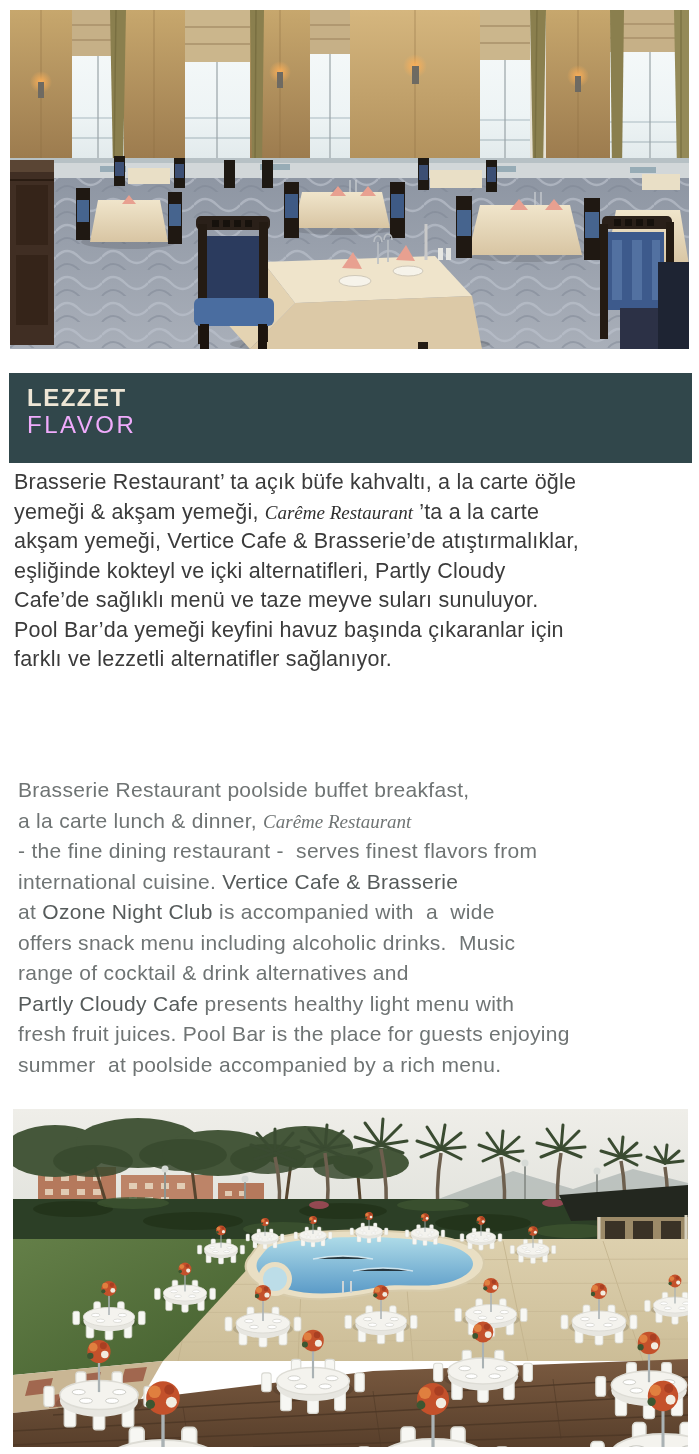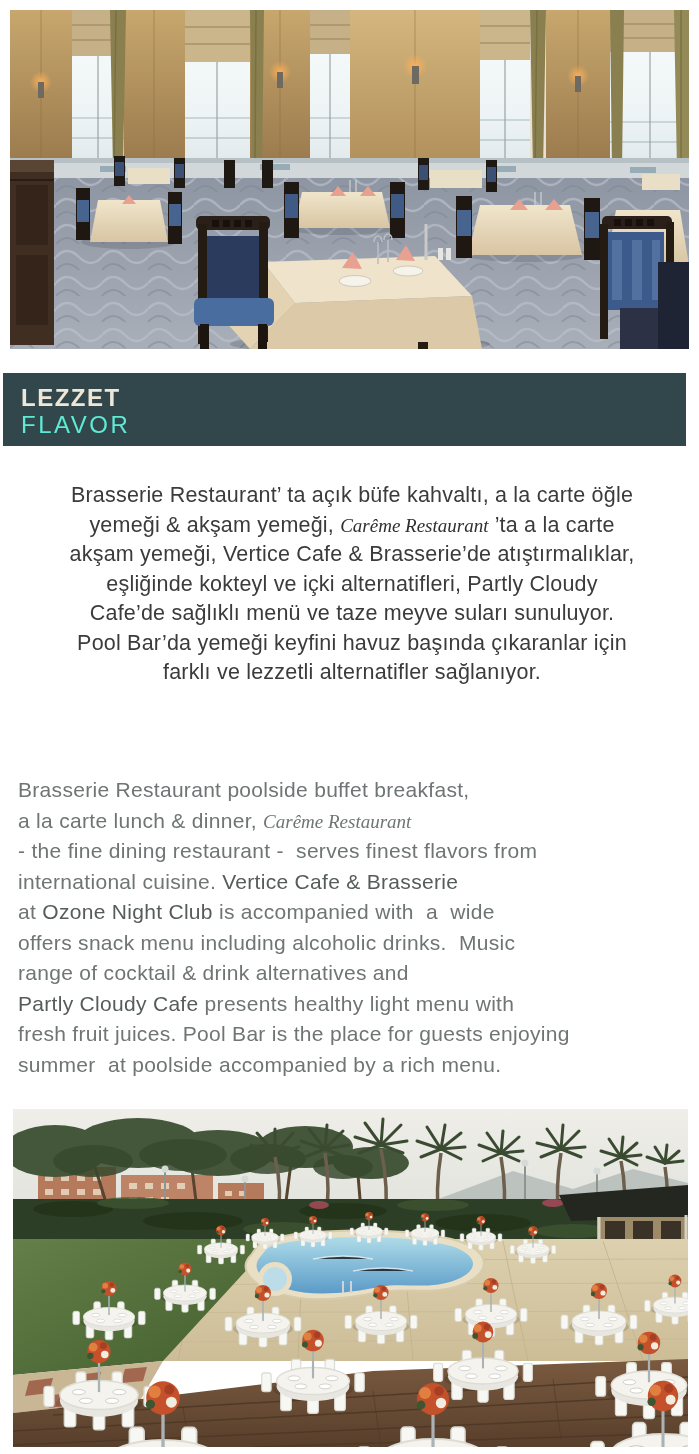--- a/index.html
+++ b/index.html
@@ -6,36 +6,36 @@
   body{
     width:699px;height:1454px;position:relative;background:#ffffff;
     font-family:"Liberation Sans",sans-serif;overflow:hidden;
     -webkit-font-smoothing:antialiased;
   }
   .photo{position:absolute;display:block;}
   .photo svg{display:block;}
 
   
   .flavor-bar{
-    position:absolute;left:3px;top:373px;width:683px;height:73px;
+    position:absolute;left:9px;top:373px;width:683px;height:90px;
     background:#31474b;box-sizing:border-box;padding:11px 0 0 18px;
   }
   .flavor-bar .t1{
     font-size:24px;font-weight:bold;letter-spacing:1.5px;
     color:#eee6d6;line-height:27px;
   }
   .flavor-bar .t2{
     font-size:24px;font-weight:normal;letter-spacing:2.5px;
-    color:#5eead4;line-height:27px;
+    color:#f0abfc;line-height:27px;
   }
 
   
   .para{position:absolute;left:14px;width:676px;}
   .para .tline{white-space:pre;}
-  .para-tr{top:481px;font-size:21.5px;line-height:29.5px;color:#3b3b3b;letter-spacing:0.2px;text-align:center;}
+  .para-tr{top:468px;font-size:21.5px;line-height:29.5px;color:#3b3b3b;letter-spacing:0.2px;}
   .para-en{top:775px;left:18px;font-size:21px;line-height:30.5px;color:#6f7474;letter-spacing:0.3px;}
   .seg-script{
     font-family:Liberation Serif, serif;font-style:italic;
     font-size:19px;line-height:1;letter-spacing:0;
   }
   .para-en .seg-script{color:#6f7474;}
   .para-tr .seg-script{color:#2f2f2f;}
   .seg-name{color:#565b5b;margin-top:20px;}
 </style>
 </head>

